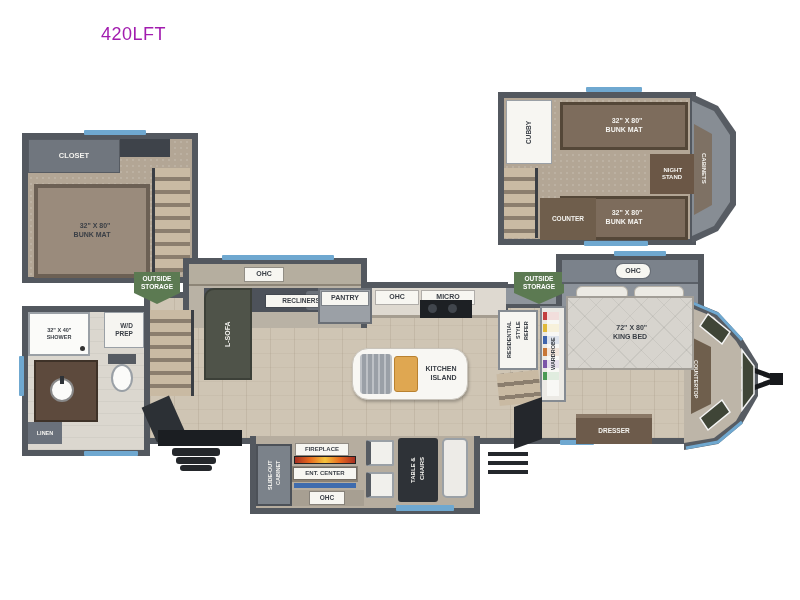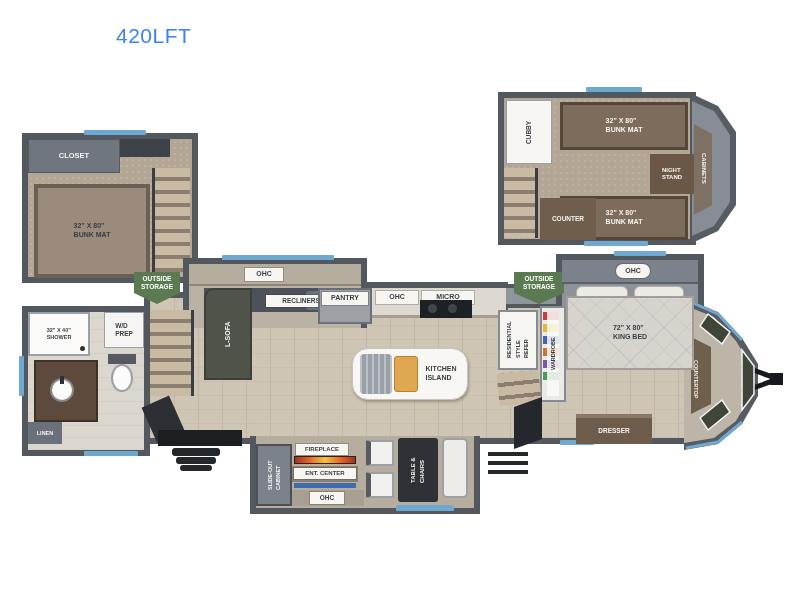--- a/index.html
+++ b/index.html
@@ -4,37 +4,37 @@
 <style>
   html,body{margin:0;padding:0;background:#fff;font-family:"Liberation Sans",sans-serif;}
   #stage{position:relative;width:800px;height:600px;background:#ffffff;overflow:hidden;}
   .abs{position:absolute;box-sizing:border-box;}
   .room{border:6px solid #53585f;}
   .wood{background:#cfc5b4;background-image:repeating-linear-gradient(90deg,rgba(90,70,50,.10) 0 1px,transparent 1px 24px),repeating-linear-gradient(0deg,rgba(90,70,50,.05) 0 1px,transparent 1px 14px);}
   .carpet{background:#b3a695;background-image:radial-gradient(rgba(255,255,255,.12) 1px,transparent 1px);background-size:6px 6px;}
   .tile{background:#dbd7cf;background-image:repeating-linear-gradient(0deg,rgba(0,0,0,.04) 0 1px,transparent 1px 12px);}
   .steps{background:repeating-linear-gradient(180deg,#c9baa3 0 9px,#8b7e6e 9px 13px);}
   .tag{background:#f7f6f1;color:#3a3f46;font-weight:700;display:flex;align-items:center;justify-content:center;text-align:center;white-space:pre-line;line-height:1.15;box-shadow:0 0 0 1px rgba(40,45,52,.25);}
-  .txt{color:#3a3f46;font-weight:700;display:flex;align-items:center;justify-content:center;text-align:left;white-space:pre-line;line-height:1.25;}
+  .txt{color:#3a3f46;font-weight:700;display:flex;align-items:center;justify-content:center;text-align:right;white-space:pre-line;line-height:1.25;}
   .wt{color:#f4f3ef;}
   .v{writing-mode:vertical-rl;transform:rotate(180deg);}
   .vcw{writing-mode:vertical-rl;}
   .green-badge{background:#5c7a52;color:#fff;clip-path:polygon(0 0,100% 0,100% 66%,50% 100%,0 66%);font-weight:700;text-align:center;white-space:pre-line;line-height:1.2;display:flex;justify-content:center;padding-top:3px;}
   .win{background:#6fa8d0;border-radius:1px;}
   .seat{background:#6b7179;border-radius:3px;}
   .pillow{background:#eceae4;border:1px solid #b5b0a6;border-radius:6px;}
   .bed{background:#d7d4ce;border:2px solid #a29e97;background-image:repeating-linear-gradient(45deg,rgba(0,0,0,.06) 0 1px,transparent 1px 16px),repeating-linear-gradient(-45deg,rgba(0,0,0,.06) 0 1px,transparent 1px 16px);}
   .brand{font-style:italic;font-weight:800;font-size:47px;letter-spacing:-2px;color:#f3f3f3;text-shadow:0 0 1px #cbcbcb,2px 2px 3px #e0e0e0,-1px -1px 1px #d8d8d8;}
 </style>
 </head>
 <body>
 
 <div id="stage">
 
-  <div class="abs" style="left:116px;top:24px;font-size:21px;color:#3b82f6;letter-spacing:.5px;">420LFT</div>
+  <div class="abs" style="left:101px;top:24px;font-size:18px;color:#a21caf;letter-spacing:.5px;">420LFT</div>
 
   <div class="abs room carpet" style="left:22px;top:133px;width:176px;height:150px;"></div>
   <div class="abs" style="left:120px;top:139px;width:50px;height:18px;background:#3e434a;"></div>
   <div class="abs txt wt" style="left:28px;top:139px;width:92px;height:34px;background:#70767e;font-size:7.5px;border:1px solid #565b62;">CLOSET</div>
   <div class="abs txt" style="left:34px;top:184px;width:116px;height:94px;background:#9a8b7c;border:4px solid #6c6054;font-size:7px;">32" X 80"
 BUNK MAT</div>
   <div class="abs steps" style="left:152px;top:168px;width:38px;height:104px;border-left:3px solid #3a3e44;"></div>
   <div class="abs win" style="left:84px;top:130px;width:62px;height:5px;"></div>
 
   <div class="abs room carpet" style="left:498px;top:92px;width:198px;height:153px;"></div>

